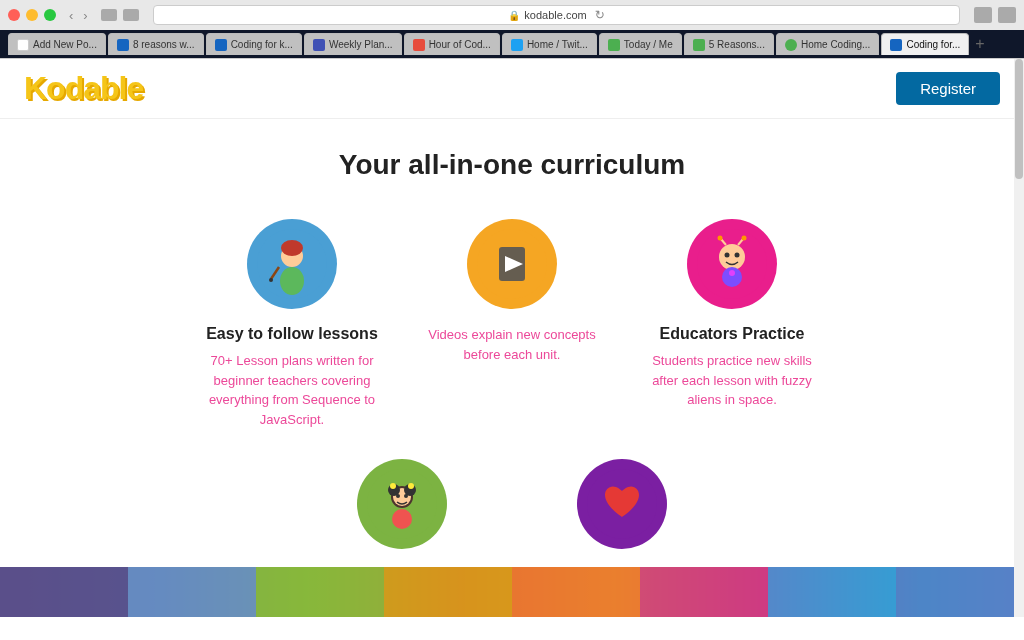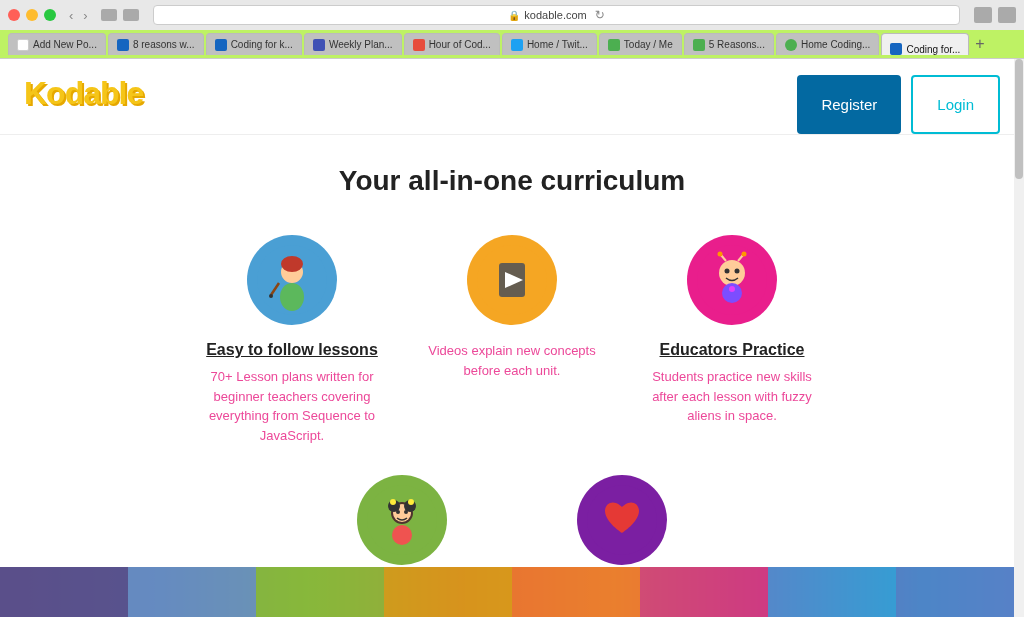--- a/index.html
+++ b/index.html
@@ -24,45 +24,45 @@
     .address-bar {
       flex: 1; background: white; border: 1px solid #ccc; border-radius: 4px;
       height: 20px; display: flex; align-items: center; justify-content: center;
       font-size: 11px; color: #444; gap: 4px; margin: 0 8px;
     }
     .address-lock { font-size: 10px; }
     .browser-actions { display: flex; gap: 6px; }
     .browser-action-btn { width: 18px; height: 16px; background: #aaa; border-radius: 2px; }
 
     .browser-tabs {
-      display: flex; align-items: center; background: #bef264; padding: 0 8px; height: 28px; gap: 2px; overflow: hidden;
+      display: flex; align-items: center; background: #0f172a; padding: 0 8px; height: 28px; gap: 2px; overflow: hidden;
     }
     .browser-tab {
       height: 22px; padding: 0 8px; background: #c0c0c0; border-radius: 4px 4px 0 0;
       font-size: 10px; color: #333; display: flex; align-items: center; gap: 4px;
       white-space: nowrap; max-width: 110px; overflow: hidden; cursor: pointer;
       border: 1px solid #bbb; border-bottom: none;
     }
-    .browser-tab.active { background: #f0f0f0; color: #111; align-items: flex-end; }
+    .browser-tab.active { background: #f0f0f0; color: #111; }
     .tab-favicon { width: 12px; height: 12px; border-radius: 2px; flex-shrink: 0; }
     .tab-text { overflow: hidden; text-overflow: ellipsis; }
     .tab-add { font-size: 16px; color: #666; padding: 0 4px; cursor: pointer; }
 
     
     .page-content {
       background: white;
       height: calc(640px - 82px);
       overflow: hidden;
       position: relative;
     }
 
     
     .navbar {
-      display: flex; padding: 0 24px; height: 60px;
-      border-bottom: 1px solid #eee; position: relative; margin-top: 16px;
+      display: flex; align-items: center; padding: 0 24px; height: 60px;
+      border-bottom: 1px solid #eee; position: relative;
     }
     .logo {
       font-size: 32px; font-weight: 900; color: #f5c518;
       font-family: 'Arial Rounded MT Bold', Arial, sans-serif;
       letter-spacing: -1px; margin-right: 30px;
       text-shadow: 2px 2px 0 #e6a800;
     }
     .logo span { color: #f5c518; }
     .nav-links { display: flex; align-items: center; gap: 4px; }
     .nav-link {
@@ -101,21 +101,21 @@
     }
     .feature-item {
       width: 220px; padding: 10px 20px 20px; text-align: center;
     }
     .feature-icon-circle {
       width: 90px; height: 90px; border-radius: 50%; margin: 0 auto 16px;
       display: flex; align-items: center; justify-content: center; font-size: 36px;
       overflow: hidden; position: relative;
     }
     .feature-title {
-      font-size: 16px; font-weight: 600; color: #222; margin-bottom: 8px; text-decoration: underline;
+      font-size: 16px; font-weight: 600; color: #222; margin-bottom: 8px;
     }
     .feature-desc {
       font-size: 13px; color: #ec4899; line-height: 1.5;
     }
 
     
     .circle-blue { background: #4a9fd4; }
     .circle-orange { background: #f5a623; }
     .circle-pink { background: #e91e8c; }
     .circle-teal { background: #00897b; }
@@ -218,21 +218,20 @@
 </div>
 
 <div class="page-content">
 
   <nav class="navbar">
     <div class="logo">
       <span>Kodable</span>
     </div>
     <div class="nav-right">
       <button class="btn-register">Register</button>
-      <button class="btn-login">Login</button>
     </div>
   </nav>
 
   <div class="main-content">
     <h1 class="main-title">Your all-in-one curriculum</h1>
 
     <div class="features-grid">
 
       <div class="feature-item">
         <div class="feature-icon-circle circle-blue">

